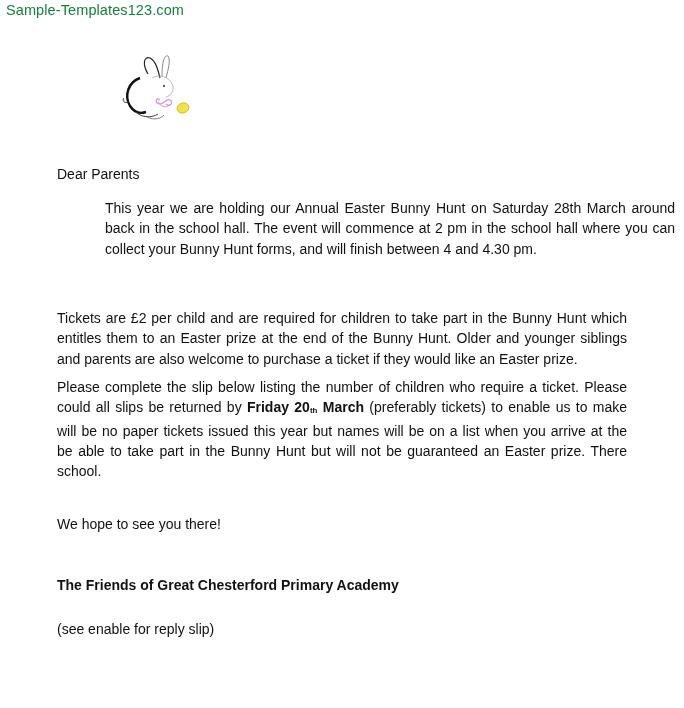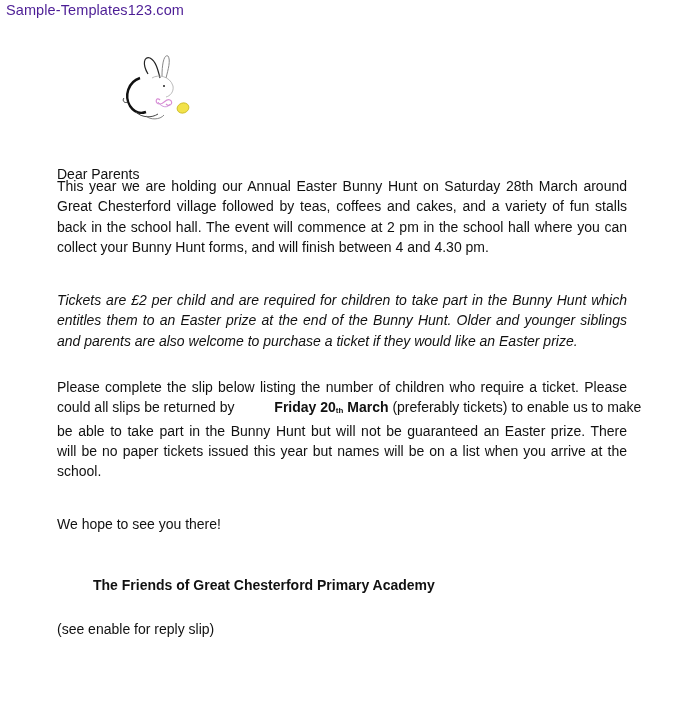--- a/index.html
+++ b/index.html
@@ -13,21 +13,21 @@
       position: relative;
       overflow: hidden;
       font-family: "Liberation Sans", sans-serif;
       color: #111111;
     }
     .watermark {
       position: absolute;
       left: 6px;
       top: 2px;
       font-size: 14.5px;
-      color: #4c1d95;
+      color: #15803d;
       letter-spacing: 0.1px;
     }
     .bunny {
       position: absolute;
       left: 118px;
       top: 52px;
       width: 84px;
       height: 70px;
     }
     .line-block {
@@ -42,21 +42,20 @@
       display: block;
       text-align: justify;
       text-align-last: justify;
       white-space: nowrap;
     }
     .jl.last {
       text-align-last: left;
     }
     .bold {
       font-weight: bold;
-      margin-left: 36px;
     }
     .sup-th {
       font-size: 8px;
       font-weight: bold;
       vertical-align: baseline;
       position: relative;
       top: 1px;
     }
   </style>
 </head>
@@ -81,38 +80,37 @@
 
     <path d="M42 48 C 38 44, 36 52, 42 52 C 46 52, 48 46, 52 48 C 56 50, 52 56, 48 52" fill="none" stroke="#d98fd6" stroke-width="1.2"></path>
     <path d="M40 50 C 44 56, 50 56, 52 52" fill="none" stroke="#c47fd0" stroke-width="0.8"></path>
 
     <ellipse cx="65" cy="56" rx="6" ry="5" fill="#f2e24a" stroke="#c9b820" stroke-width="0.8" transform="rotate(-20 65 56)"></ellipse>
   </svg>
 </div>
 
 <div class="line-block" style="top:164px;">Dear Parents</div>
 
-<div class="line-block" style="top:176px;">
+<div class="line-block" style="top:198px;margin-left:48px;">
   <span class="jl">This year we are holding our Annual Easter Bunny Hunt on Saturday 28th March around</span>
-  <span class="jl">Great Chesterford village followed by teas, coffees and cakes, and a variety of fun stalls</span>
   <span class="jl">back in the school hall.  The event will commence at 2 pm in the school hall where you can</span>
   <span class="jl last">collect your Bunny Hunt forms, and will finish between 4 and 4.30 pm.</span>
 </div>
 
-<div class="line-block" style="top:290px;font-style:italic;">
+<div class="line-block" style="top:308px;">
   <span class="jl">Tickets are £2 per child and are required for children to take part in the Bunny Hunt which</span>
   <span class="jl">entitles them to an Easter prize at the end of the Bunny Hunt.  Older and younger siblings</span>
   <span class="jl last">and parents are also welcome to purchase a ticket if they would like an Easter prize.</span>
 </div>
 
 <div class="line-block" style="top:377px;">
   <span class="jl">Please complete the slip below listing the number of children who require a ticket.  Please</span>
   <span class="jl"><span>could all slips be returned by </span><span class="bold"><span>Friday 20</span><span class="sup-th">th</span><span> March</span></span><span> (preferably tickets) to enable us to make</span></span>
+  <span class="jl">will be no paper tickets issued this year but names will be on a list when you arrive at the</span>
   <span class="jl">be able to take part in the Bunny Hunt but will not be guaranteed an Easter prize.  There</span>
-  <span class="jl">will be no paper tickets issued this year but names will be on a list when you arrive at the</span>
   <span class="jl last">school.</span>
 </div>
 
 <div class="line-block" style="top:514px;">We hope to see you there!</div>
 
 <div class="line-block bold" style="top:575px;">The Friends of Great Chesterford Primary Academy</div>
 
 <div class="line-block" style="top:619px;">(see enable for reply slip)</div>
 
 </body></html>

